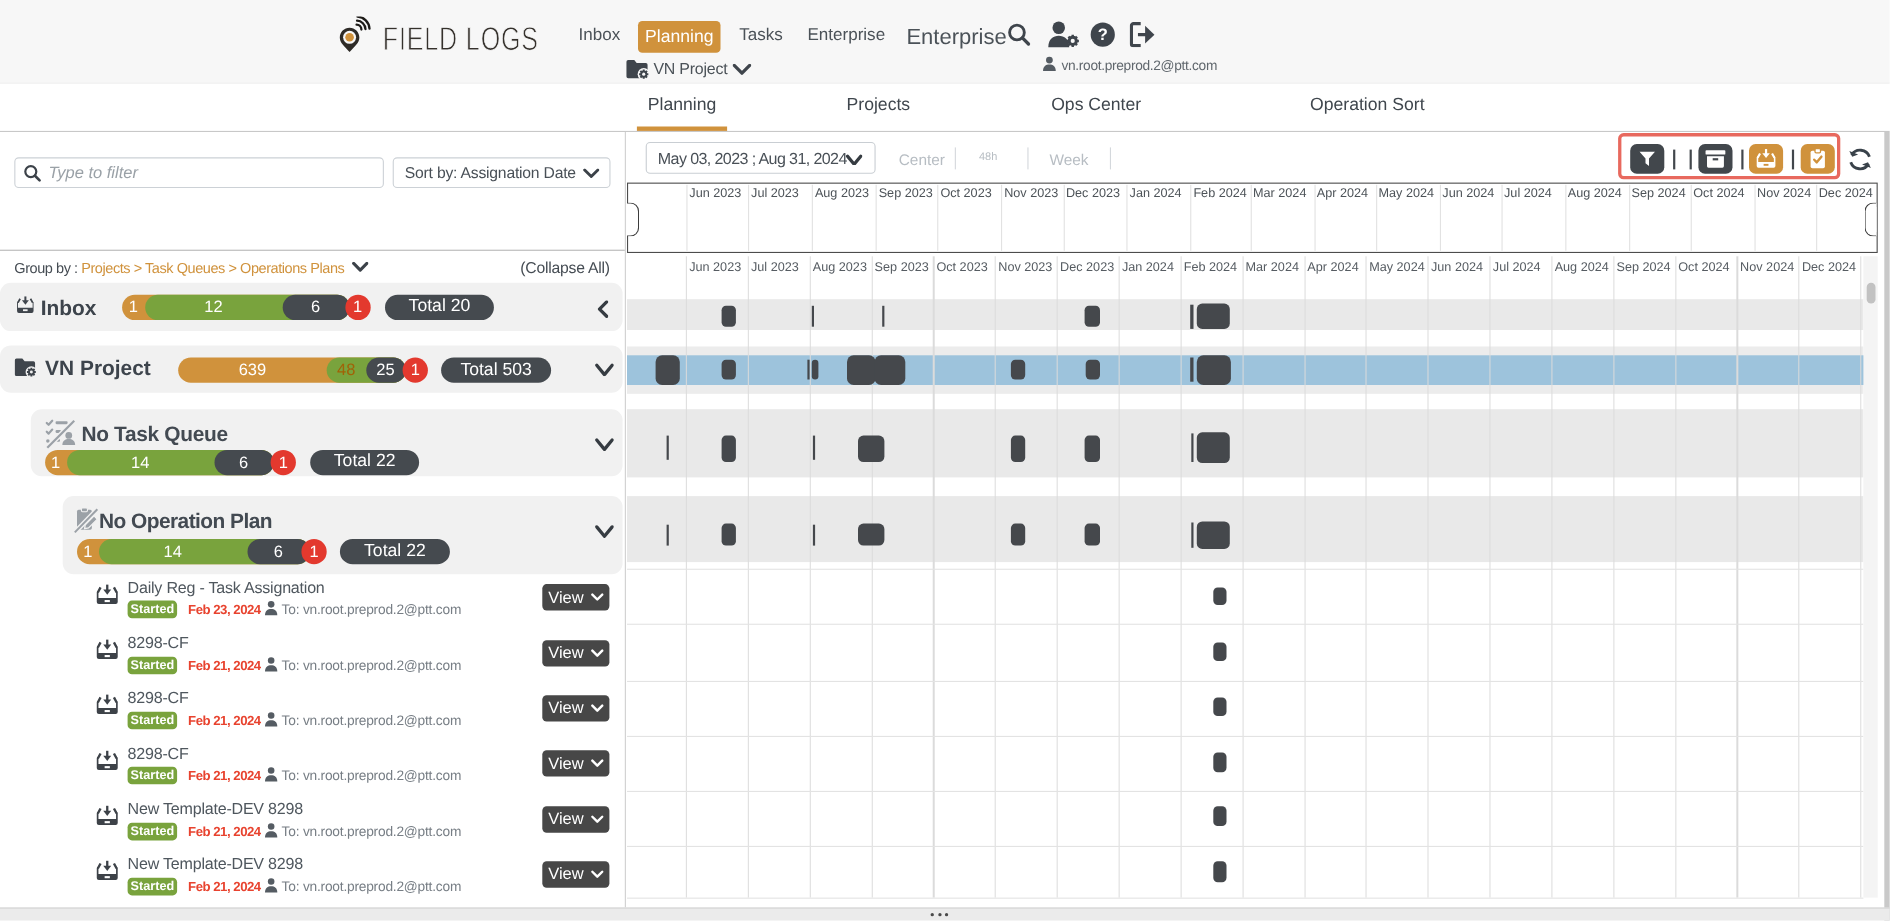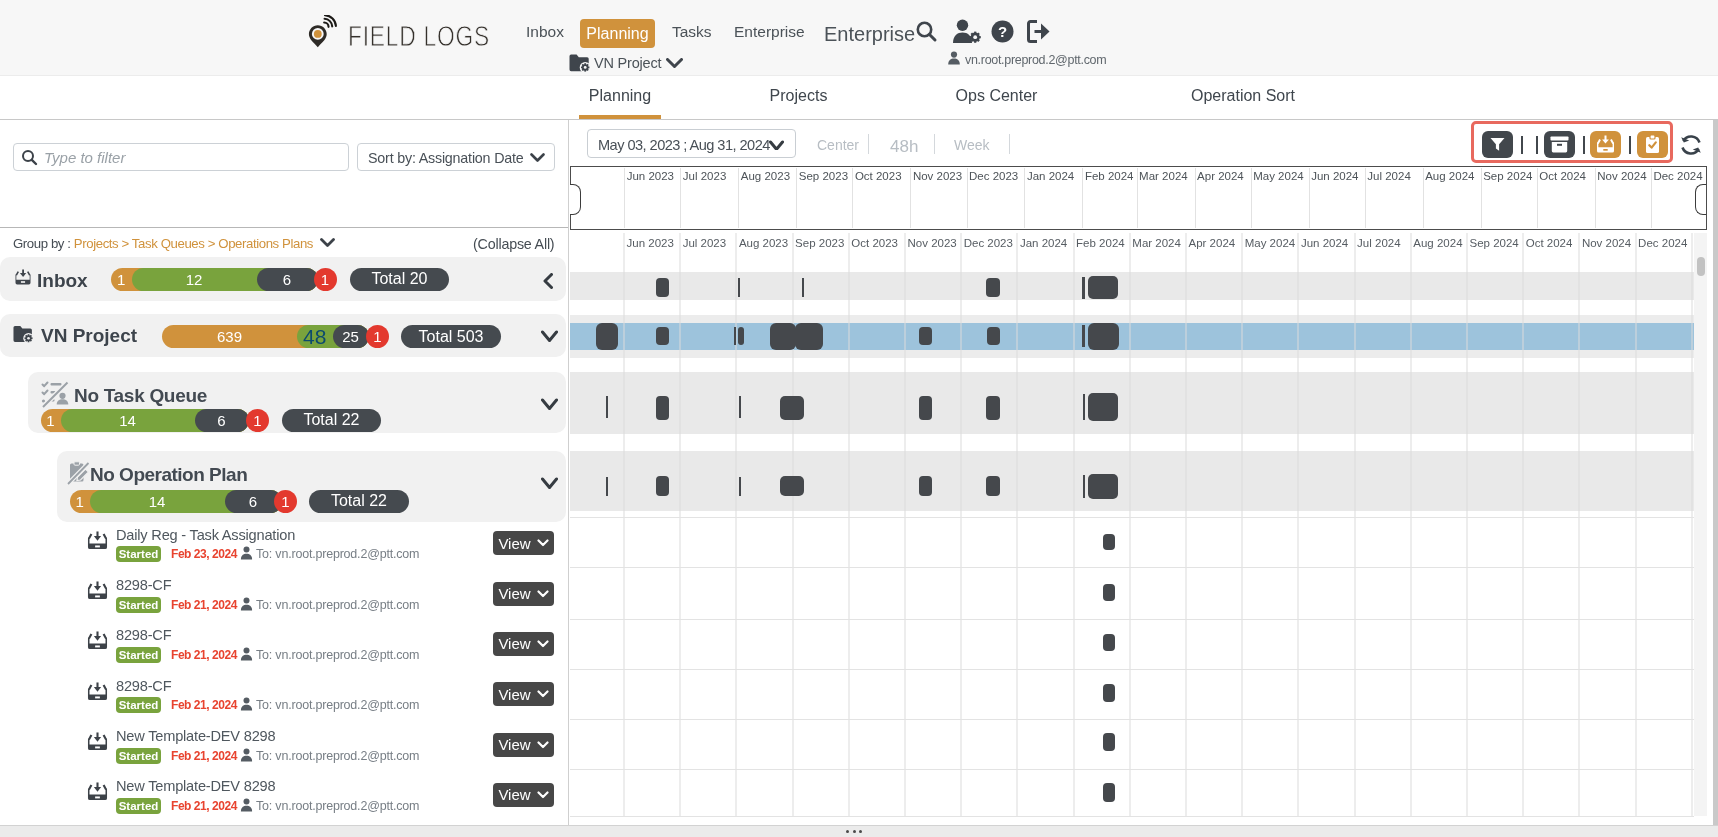--- a/index.html
+++ b/index.html
@@ -134,21 +134,21 @@
   </g>
  </g>
  <circle cx="16.2" cy="13.4" r="1.4" fill="#f1f1f1"></circle>
 </svg>
 <div class="ab" style="left:41px;top:325px;font-size:19px;font-weight:bold;color:#3d444c;">VN Project</div>
 <div class="ab" style="left:162px;top:325px;width:206.5px;height:23px;">
     <div style="position:absolute;left:0px;top:0;width:206.5px;height:23px;background:#d0923c;border-radius:11.5px;"></div>
     <div style="position:absolute;left:135px;top:0;width:71.5px;height:23px;background:#79a33d;border-radius:11.5px;"></div>
     <div style="position:absolute;left:170.5px;top:0;width:36.0px;height:23px;background:#454a4f;border-radius:11.5px;"></div>
     <div style="position:absolute;left:0px;top:0;width:135px;height:23px;color:#fff;font-size:15px;display:flex;align-items:center;justify-content:center;">639</div>
-    <div style="position:absolute;left:135px;top:0;width:35.5px;height:23px;color:#0c4a6e;font-size:21px;display:flex;align-items:center;justify-content:center;">48</div>
+    <div style="position:absolute;left:135px;top:0;width:35.5px;height:23px;color:#a16207;font-size:15px;display:flex;align-items:center;justify-content:center;">48</div>
     <div style="position:absolute;left:170.5px;top:0;width:36px;height:23px;color:#fff;font-size:15px;display:flex;align-items:center;justify-content:center;">25</div>
   </div>
 <div class="ab" style="left:366px;top:325px;width:23px;height:23px;border-radius:12px;background:#e3392e;color:#fff;font-size:15px;display:flex;align-items:center;justify-content:center;">1</div>
 <div class="ab" style="left:401px;top:325px;width:100px;height:23px;border-radius:11.5px;background:#454a4f;color:#fff;font-size:16px;display:flex;align-items:center;justify-content:center;">Total 503</div>
 <svg class="ab" style="left:541px;top:330px;" width="17" height="12" viewBox="0 0 17 12">
     <polyline points="1.5,2 8.5,10.54 15.5,2" fill="none" stroke="#363c42" stroke-width="3" stroke-linecap="round" stroke-linejoin="round"></polyline>
   </svg>
 <div class="ab" style="left:28px;top:372px;width:538px;height:61px;background:#f1f1f1;border-radius:10px;"></div>
 <svg class="ab" style="left:41px;top:380px;" width="29" height="29" viewBox="0 0 29 29">
  <g stroke="#9ba1a7" stroke-width="2" fill="none" stroke-linecap="round" stroke-linejoin="round">
@@ -310,21 +310,21 @@
 <div class="ab" style="left:493px;top:782.8px;width:61px;height:24px;background:#474747;border-radius:4px;color:#fff;font-size:15px;display:flex;align-items:center;justify-content:center;gap:6px;">View <svg width="12" height="8" viewBox="0 0 12 8">
       <polyline points="1.5,1.5 6,6 10.5,1.5" fill="none" stroke="#fff" stroke-width="2.2" stroke-linecap="round" stroke-linejoin="round"></polyline>
     </svg></div>
 <div class="ab" style="left:587px;top:129px;width:209px;height:29px;background:#fff;border:1px solid #c9ced3;border-radius:4px;"></div>
 <div class="ab" style="left:598px;top:136.5px;font-size:14.6px;letter-spacing:-0.55px;color:#495057;">May 03, 2023 ; Aug 31, 2024</div>
 <svg class="ab" style="left:769px;top:140px;" width="15" height="10" viewBox="0 0 15 10">
     <polyline points="1.5,2 7.5,9.3 13.5,2" fill="none" stroke="#363c42" stroke-width="3" stroke-linecap="round" stroke-linejoin="round"></polyline>
   </svg>
 <div class="ab" style="left:817px;top:137px;font-size:14px;color:#b7bdc3;">Center</div>
 <div class="ab" style="left:868px;top:134px;width:1px;height:20px;background:#d4d8dc;"></div>
-<div class="ab" style="left:890px;top:137px;font-size:17px;color:#b7bdc3;">48h</div>
+<div class="ab" style="left:890px;top:137px;font-size:10px;color:#b7bdc3;">48h</div>
 <div class="ab" style="left:934px;top:134px;width:1px;height:20px;background:#d4d8dc;"></div>
 <div class="ab" style="left:954px;top:137px;font-size:14px;color:#b7bdc3;">Week</div>
 <div class="ab" style="left:1009px;top:134px;width:1px;height:20px;background:#d4d8dc;"></div>
 <div class="ab" style="left:1471px;top:121px;width:202px;height:42px;border:3px solid #e8695e;border-radius:5px;background:#fff;"></div>
 <div class="ab" style="left:1482px;top:131px;width:31px;height:27px;background:#42474c;border-radius:6px;"><svg width="31" height="27" viewBox="0 0 31 27">
       <path d="M8.5 7 h14 l-5.4 6.2 v6.6 l-3.2-2.4 v-4.2 z" fill="#fff"></path>
     </svg></div>
 <div class="ab" style="left:1521px;top:136px;width:2px;height:18px;background:#42474c;"></div>
 <div class="ab" style="left:1536px;top:136px;width:2px;height:18px;background:#42474c;"></div>
 <div class="ab" style="left:1544px;top:131px;width:31px;height:27px;background:#42474c;border-radius:6px;"><svg width="31" height="27" viewBox="0 0 31 27">

